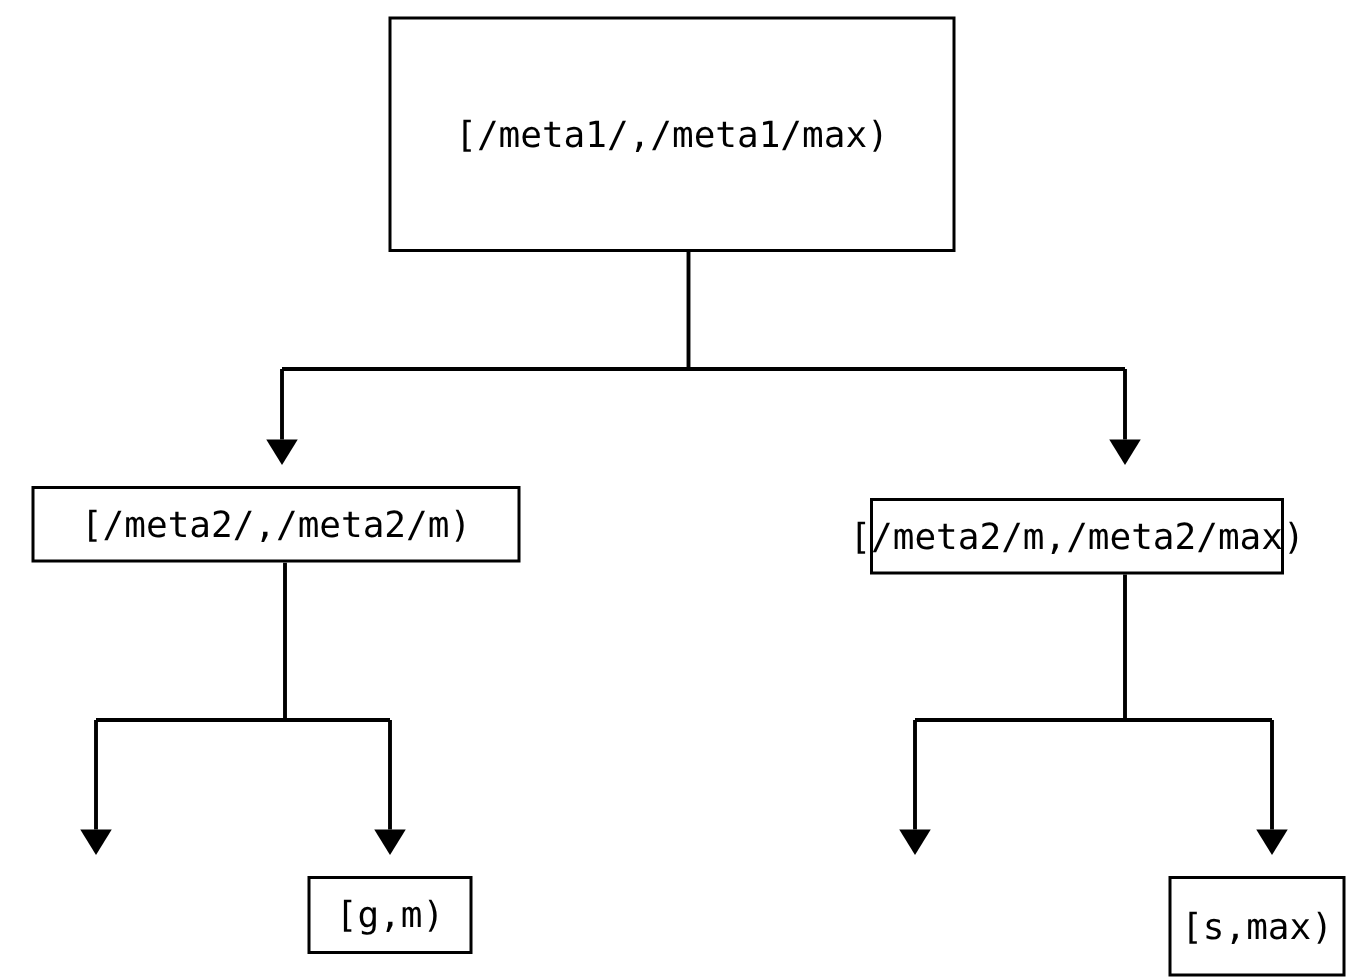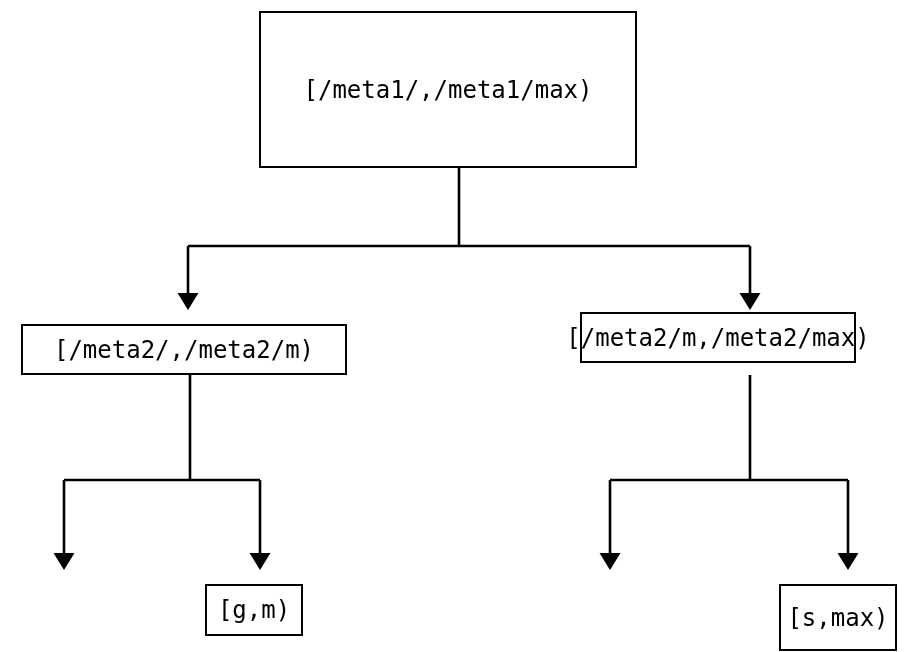--- a/index.html
+++ b/index.html
@@ -41,24 +41,24 @@
     font-size: 24px;
     line-height: 1;
     color: #000000;
     letter-spacing: 0px;
     white-space: pre;
   }
   
   #node-root  { left: 259px; top: 11px;  width: 378px; height: 157px; }
   
   #node-mid-left  { left: 21px;  top: 324px; width: 326px; height: 51px; }
-  #node-mid-right { left: 580px; top: 312px; width: 276px; height: 51px; text-align: right; }
+  #node-mid-right { left: 580px; top: 332px; width: 276px; height: 51px; text-align: right; }
   
   #node-leaf-1 { left: 9px;   top: 584px; width: 98px;  height: 52px; }
-  #node-leaf-2 { left: 205px; top: 584px; width: 98px;  height: 52px; }
+  #node-leaf-2 { left: 205px; top: 584px; width: 110px;  height: 52px; }
   #node-leaf-3 { left: 553px; top: 584px; width: 100px; height: 52px; }
   #node-leaf-4 { left: 779px; top: 584px; width: 118px; height: 67px; }
 </style>
 </head>
 <body>
 
 <div id="canvas">
 
   <svg id="edges" viewBox="0 0 912 652" width="912" height="652" xmlns="http://www.w3.org/2000/svg">
     <defs>

